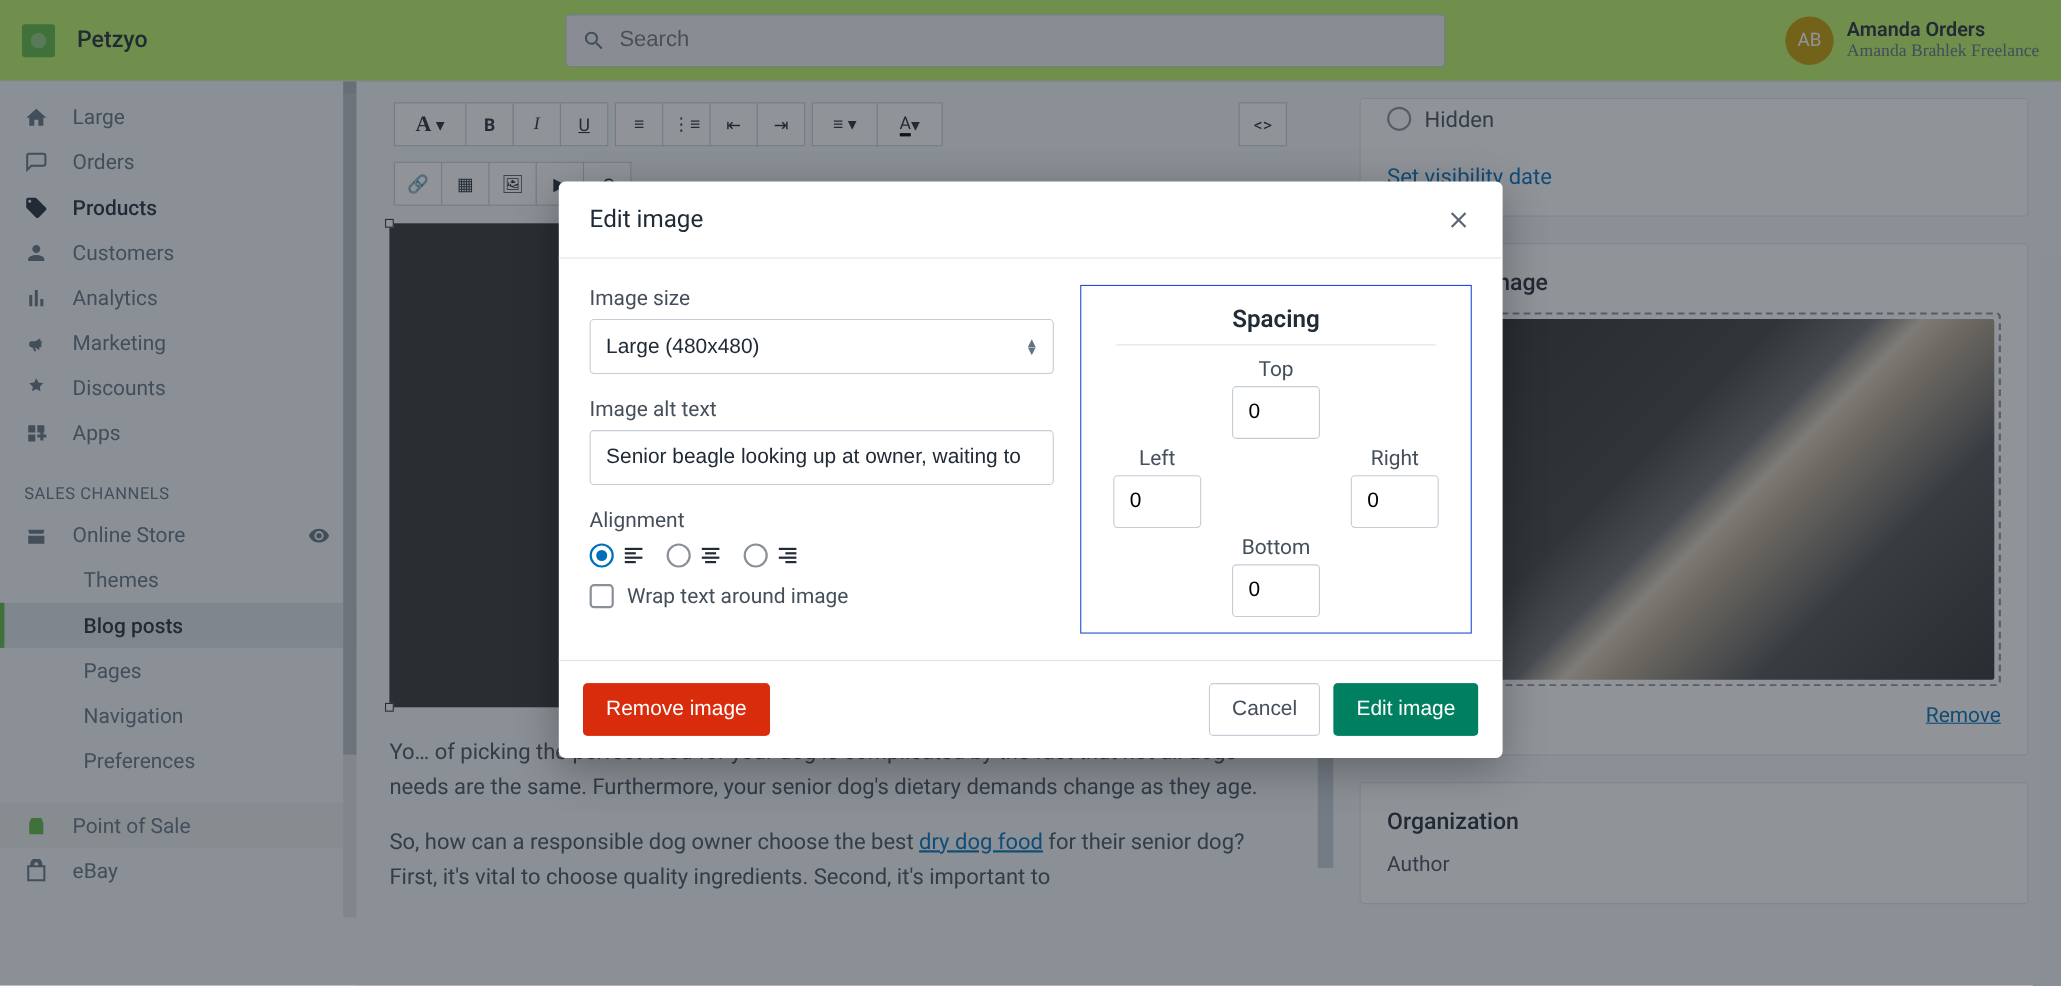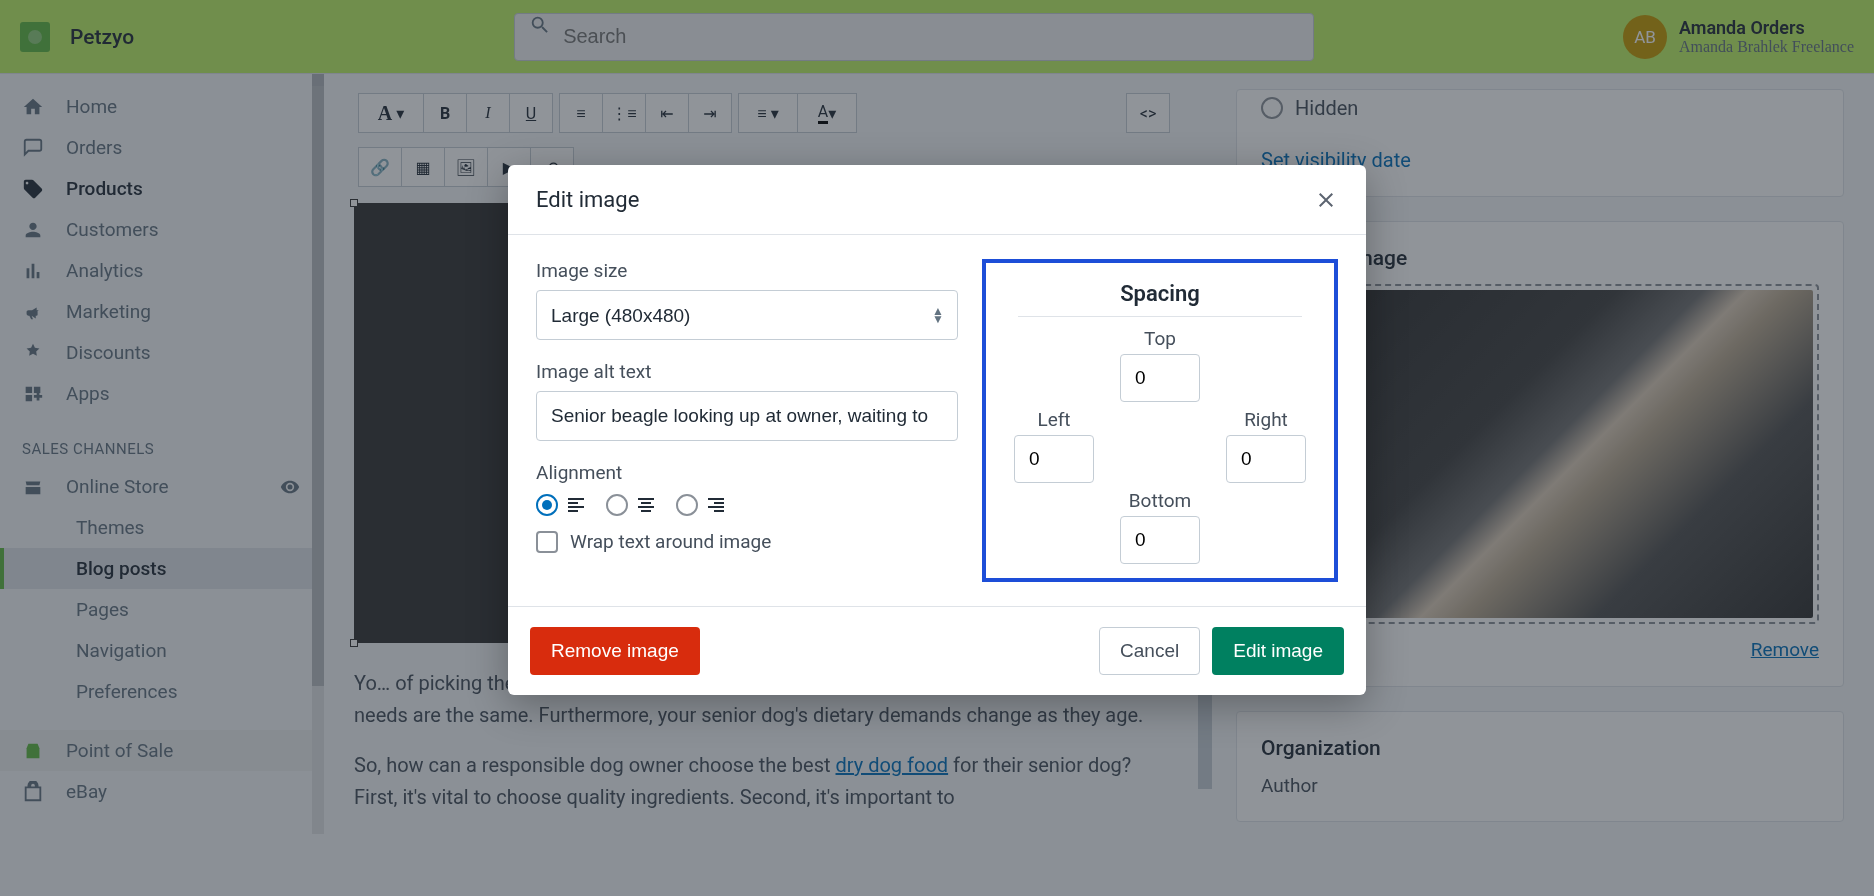--- a/index.html
+++ b/index.html
@@ -38,20 +38,21 @@
 }
 .store-name { font-weight: 500; font-size: 21px; color: #212b36; }
 .search-container {
   margin-left: 380px;
   flex: 0 0 800px;
   height: 48px;
   background: #f0f1f2;
   border: 1px solid #c4cdd5;
   border-radius: 4px;
   display: flex;
+  align-items: center;
   padding: 0 14px;
 }
 .search-icon-svg { width: 22px; height: 22px; fill: #637381; margin-right: 12px; }
 .search-input { border: none; background: transparent; font-size: 20px; outline: none; flex: 1; color: #637381; }
 .account {
   margin-left: auto;
   display: flex;
   align-items: center;
   gap: 12px;
 }
@@ -284,21 +285,21 @@
 .align-glyph.c span:nth-child(4){width:10px;margin:0 auto;}
 .align-glyph.r span:nth-child(2){width:10px;margin-left:auto;}
 .align-glyph.r span:nth-child(4){width:10px;margin-left:auto;}
 .checkbox-row { display: flex; align-items: center; gap: 12px; font-size: 19px; color: #454f5b; }
 .checkbox {
   width: 22px; height: 22px;
   border: 2px solid #8a9098;
   border-radius: 4px;
 }
 .spacing-box {
-  border: 4px solid #1d4ed8;
+  border: 1px solid #1d4ed8;
   width: 356px;
   padding: 14px 18px;
 }
 .spacing-title { text-align: center; font-size: 22px; font-weight: 600; color: #212b36; padding: 4px 0 10px; margin: 0 14px; border-bottom: 1px solid #dfe3e8;}
 .sp-grid { display: grid; grid-template-columns: 1fr 1fr 1fr; grid-template-rows: auto auto auto; gap: 6px; align-items: center; justify-items: center; margin-top: 10px;}
 .sp-cell { display: flex; flex-direction: column; align-items: center; }
 .sp-label { font-size: 19px; color: #454f5b; margin-bottom: 4px;}
 .sp-input {
   width: 80px; height: 48px;
   border: 1px solid #c4cdd5;
@@ -350,21 +351,21 @@
 </div>
 
 <div class="layout">
   <div class="sidebar">
     <div class="nav-item">
       <span class="nav-icon">
           <svg viewBox="0 0 24 24">
             <path d="M10 20v-6h4v6h5v-8h3L12 3 2 12h3v8z"></path>
           </svg>
         </span>
-      <span>Home</span>
+      <span>Large</span>
     </div>
     <div class="nav-item">
       <span class="nav-icon">
           <svg viewBox="0 0 24 24">
             <path d="M19 3H5a2 2 0 00-2 2v14l4-4h12a2 2 0 002-2V5a2 2 0 00-2-2z" fill="none" stroke="currentColor" stroke-width="2"></path>
           </svg>
         </span>
       <span>Orders</span>
     </div>
     <div class="nav-item active">

